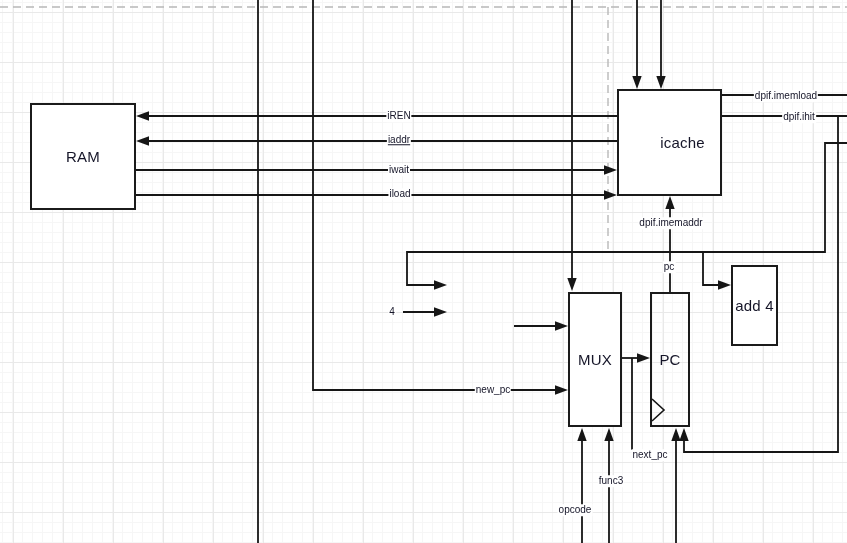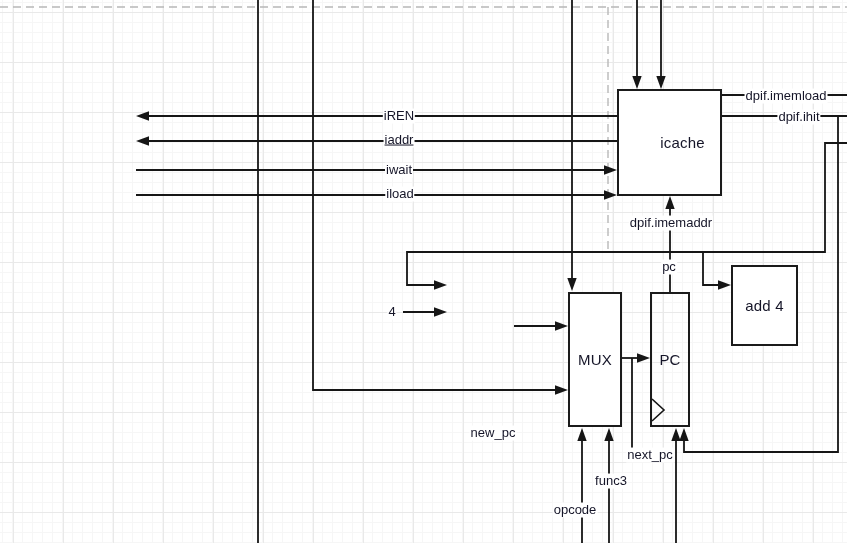--- a/index.html
+++ b/index.html
@@ -24,21 +24,21 @@
   .wires path.clock { stroke-width:1.6; }
   .block {
     position:absolute; box-sizing:border-box;
     background:#ffffff; border:2px solid #1b1b1b;
     display:flex; align-items:center; justify-content:center;
     font-size:15px; color:#151528; letter-spacing:0.2px;
   }
   .wlabel {
     position:absolute; transform:translate(-50%,-50%);
     background:#ffffff; padding:0 1px;
-    font-size:13px; color:#151528; line-height:1.15; white-space:nowrap;
+    font-size:10px; color:#151528; line-height:1.15; white-space:nowrap;
   }
 </style>
 </head>
 <body>
 
 <div class="canvas">
 
   <svg class="wires" viewBox="0 0 847 543" xmlns="http://www.w3.org/2000/svg">
 
     <g>
@@ -136,47 +136,50 @@
     <g>
       <path d="M676 543 V439"></path>
         <polygon points="676,428 671.3,441 680.7,441"></polygon>
     </g>
 
     <g>
       <path class="clock" d="M652 399 L664 410 L652 421"></path>
     </g>
   </svg>
 
+  <div class="block" style="left:30px; top:103px; width:106px; height:107px;">
+    <span>RAM</span>
+  </div>
 
   <div class="block" style="left:617px; top:89px; width:105px; height:107px;padding-left:26px;">
     <span>icache</span>
   </div>
 
 
   <div class="block" style="left:568px; top:292px; width:54px; height:135px;">
     <span>MUX</span>
   </div>
 
   <div class="block" style="left:650px; top:292px; width:40px; height:135px; border-color:#1b1b1b; background:transparent;">
     <span>PC</span>
   </div>
 
-  <div class="block" style="left:731px; top:265px; width:67px; height:81px;">
+  <div class="block" style="left:731px; top:265px; width:47px; height:81px;">
     <span>add 4</span>
   </div>
 
   <div class="wlabel" style="left:399px; top:116px;">iREN</div>
   <div class="wlabel" style="left:399px; top:140px;text-decoration:underline;">iaddr</div>
   <div class="wlabel" style="left:399px; top:170px;">iwait</div>
   <div class="wlabel" style="left:400px; top:194px;">iload</div>
 
   <div class="wlabel" style="left:786px; top:96px;">dpif.imemload</div>
   <div class="wlabel" style="left:787px; top:117px;margin-left:12px;">dpif.ihit</div>
   <div class="wlabel" style="left:671px; top:223px;">dpif.imemaddr</div>
 
   <div class="wlabel" style="left:669px; top:267px;">pc</div>
   <div class="wlabel" style="left:392px; top:312px;">4</div>
-  <div class="wlabel" style="left:493px; top:390px;margin-top:43px;">new_pc</div>
+  <div class="wlabel" style="left:493px; top:390px;">new_pc</div>
   <div class="wlabel" style="left:650px; top:455px;">next_pc</div>
   <div class="wlabel" style="left:611px; top:481px;">func3</div>
   <div class="wlabel" style="left:575px; top:510px;">opcode</div>
 
 </div>
 
 </body></html>

